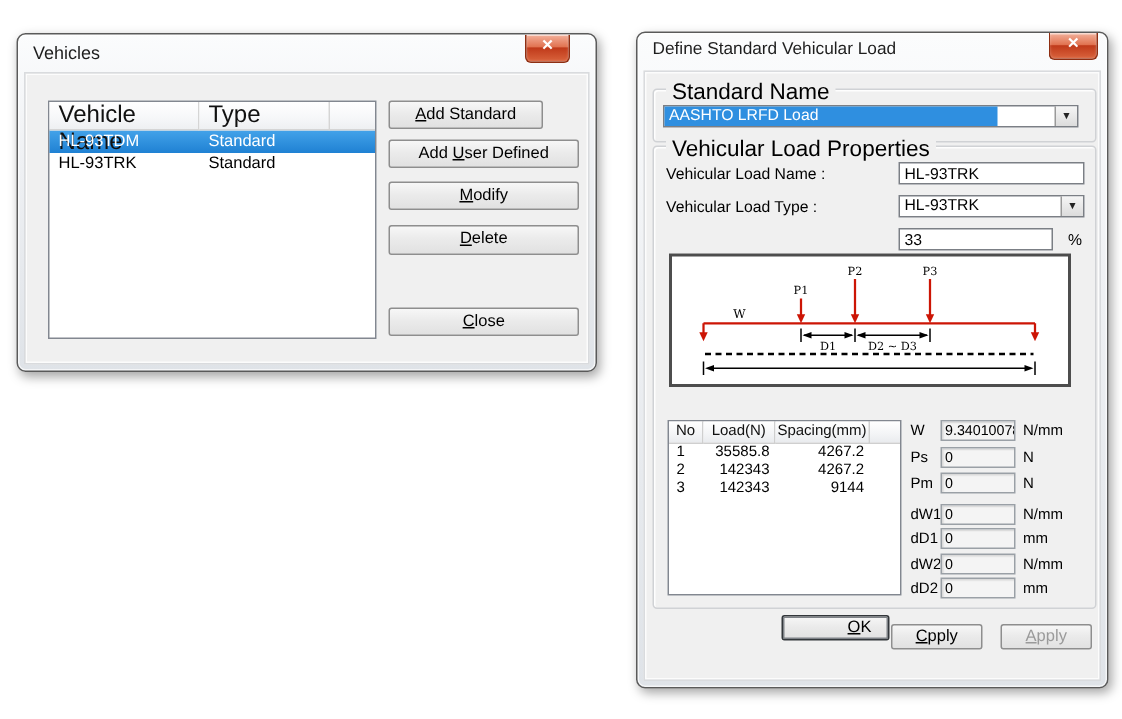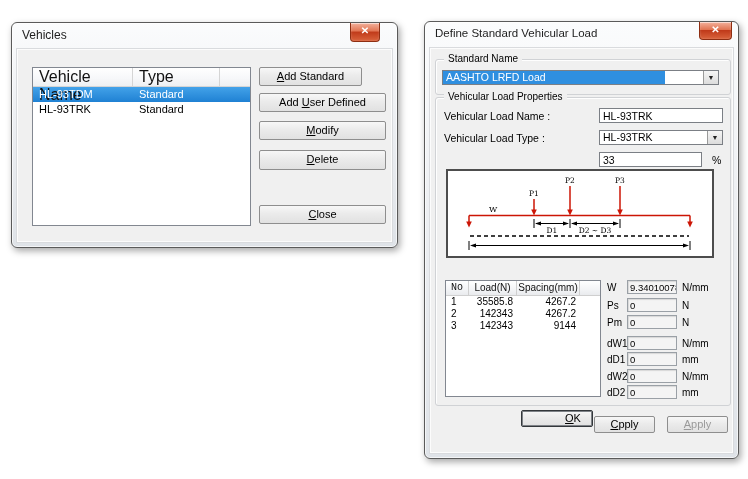--- a/index.html
+++ b/index.html
@@ -25,21 +25,21 @@
   .lv-row{display:flex;height:15px;font-size:11px;line-height:15px;color:#000;}
   .lv-row.sel{background:linear-gradient(180deg,#43a2e9,#1f81d3);color:#fff;}
   .lv-cell{padding-left:6px;box-sizing:border-box;white-space:nowrap;overflow:hidden;}
   .btn{position:absolute;background:linear-gradient(180deg,#f7f7f7,#ebebeb 45%,#e1e1e1);
        border:1px solid #8e8e8e;border-radius:2px;font-size:11px;color:#000;
        text-align:center;cursor:default;box-sizing:border-box;}
   .mn{text-decoration:underline;}
   .groupbox{position:absolute;border:1px solid #d0d2d5;border-radius:3px;
        box-shadow:inset 1px 1px 0 rgba(255,255,255,.9);}
   .legend{position:absolute;top:-7px;left:8px;background:#f0f0f0;padding:0 4px;
-       font-size:10px;color:#000;white-space:nowrap;}
+       font-size:15px;color:#000;white-space:nowrap;}
   .lbl{position:absolute;font-size:10.5px;color:#000;white-space:nowrap;}
   .edit{position:absolute;background:#fff;border:1px solid #7b7f85;font-size:10.5px;
        padding:0 3px;box-sizing:border-box;font-family:"Liberation Sans",sans-serif;color:#000;}
   .combo{position:absolute;background:#fff;border:1px solid #7b7f85;display:flex;box-sizing:border-box;gap:38px;}
   .combo-sel{flex:1;font-size:10.5px;line-height:13px;padding:0 3px;white-space:nowrap;overflow:hidden;}
   .combo-sel.hl{background:#2f8fe0;color:#fff;}
   .combo-arrow{width:14px;background:linear-gradient(180deg,#f5f5f5,#dcdcdc);
        border-left:1px solid #9a9a9a;text-align:center;font-size:7px;line-height:13px;color:#222;}
   .diagram-box{position:absolute;background:#fff;border:2px solid #4d4d4d;}
   .tbl{position:absolute;background:#fff;border:1px solid #828790;}
@@ -181,21 +181,21 @@
         <line x1="242" y1="70" x2="242" y2="79"></line>
         <line x1="24" y1="74.5" x2="239" y2="74.5"></line>
         <polygon points="22,74.5 28,72.4 28,76.6" stroke="none"></polygon>
         <polygon points="241,74.5 235,72.4 235,76.6" stroke="none"></polygon>
       </g>
     </svg>
   </div>
 
   <div class="tbl" style="left:20px;top:258px;width:154px;height:115px;">
     <div class="tbl-header">
-      <div class="tbl-hcell" style="width:23px;font-family:Liberation Mono, monospace;">No</div>
+      <div class="tbl-hcell" style="width:23px;">No</div>
       <div class="tbl-hcell" style="width:48px;">Load(N)</div>
       <div class="tbl-hcell" style="width:63px;">Spacing(mm)</div>
       <div class="tbl-hcell" style="flex:1;border-right:none;"></div>
     </div>
     <div class="tbl-row">
       <div class="tbl-cell" style="width:23px;padding-left:5px;">1</div>
       <div class="tbl-cell num" style="width:48px;">35585.8</div>
       <div class="tbl-cell num" style="width:63px;">4267.2</div>
     </div>
     <div class="tbl-row">

